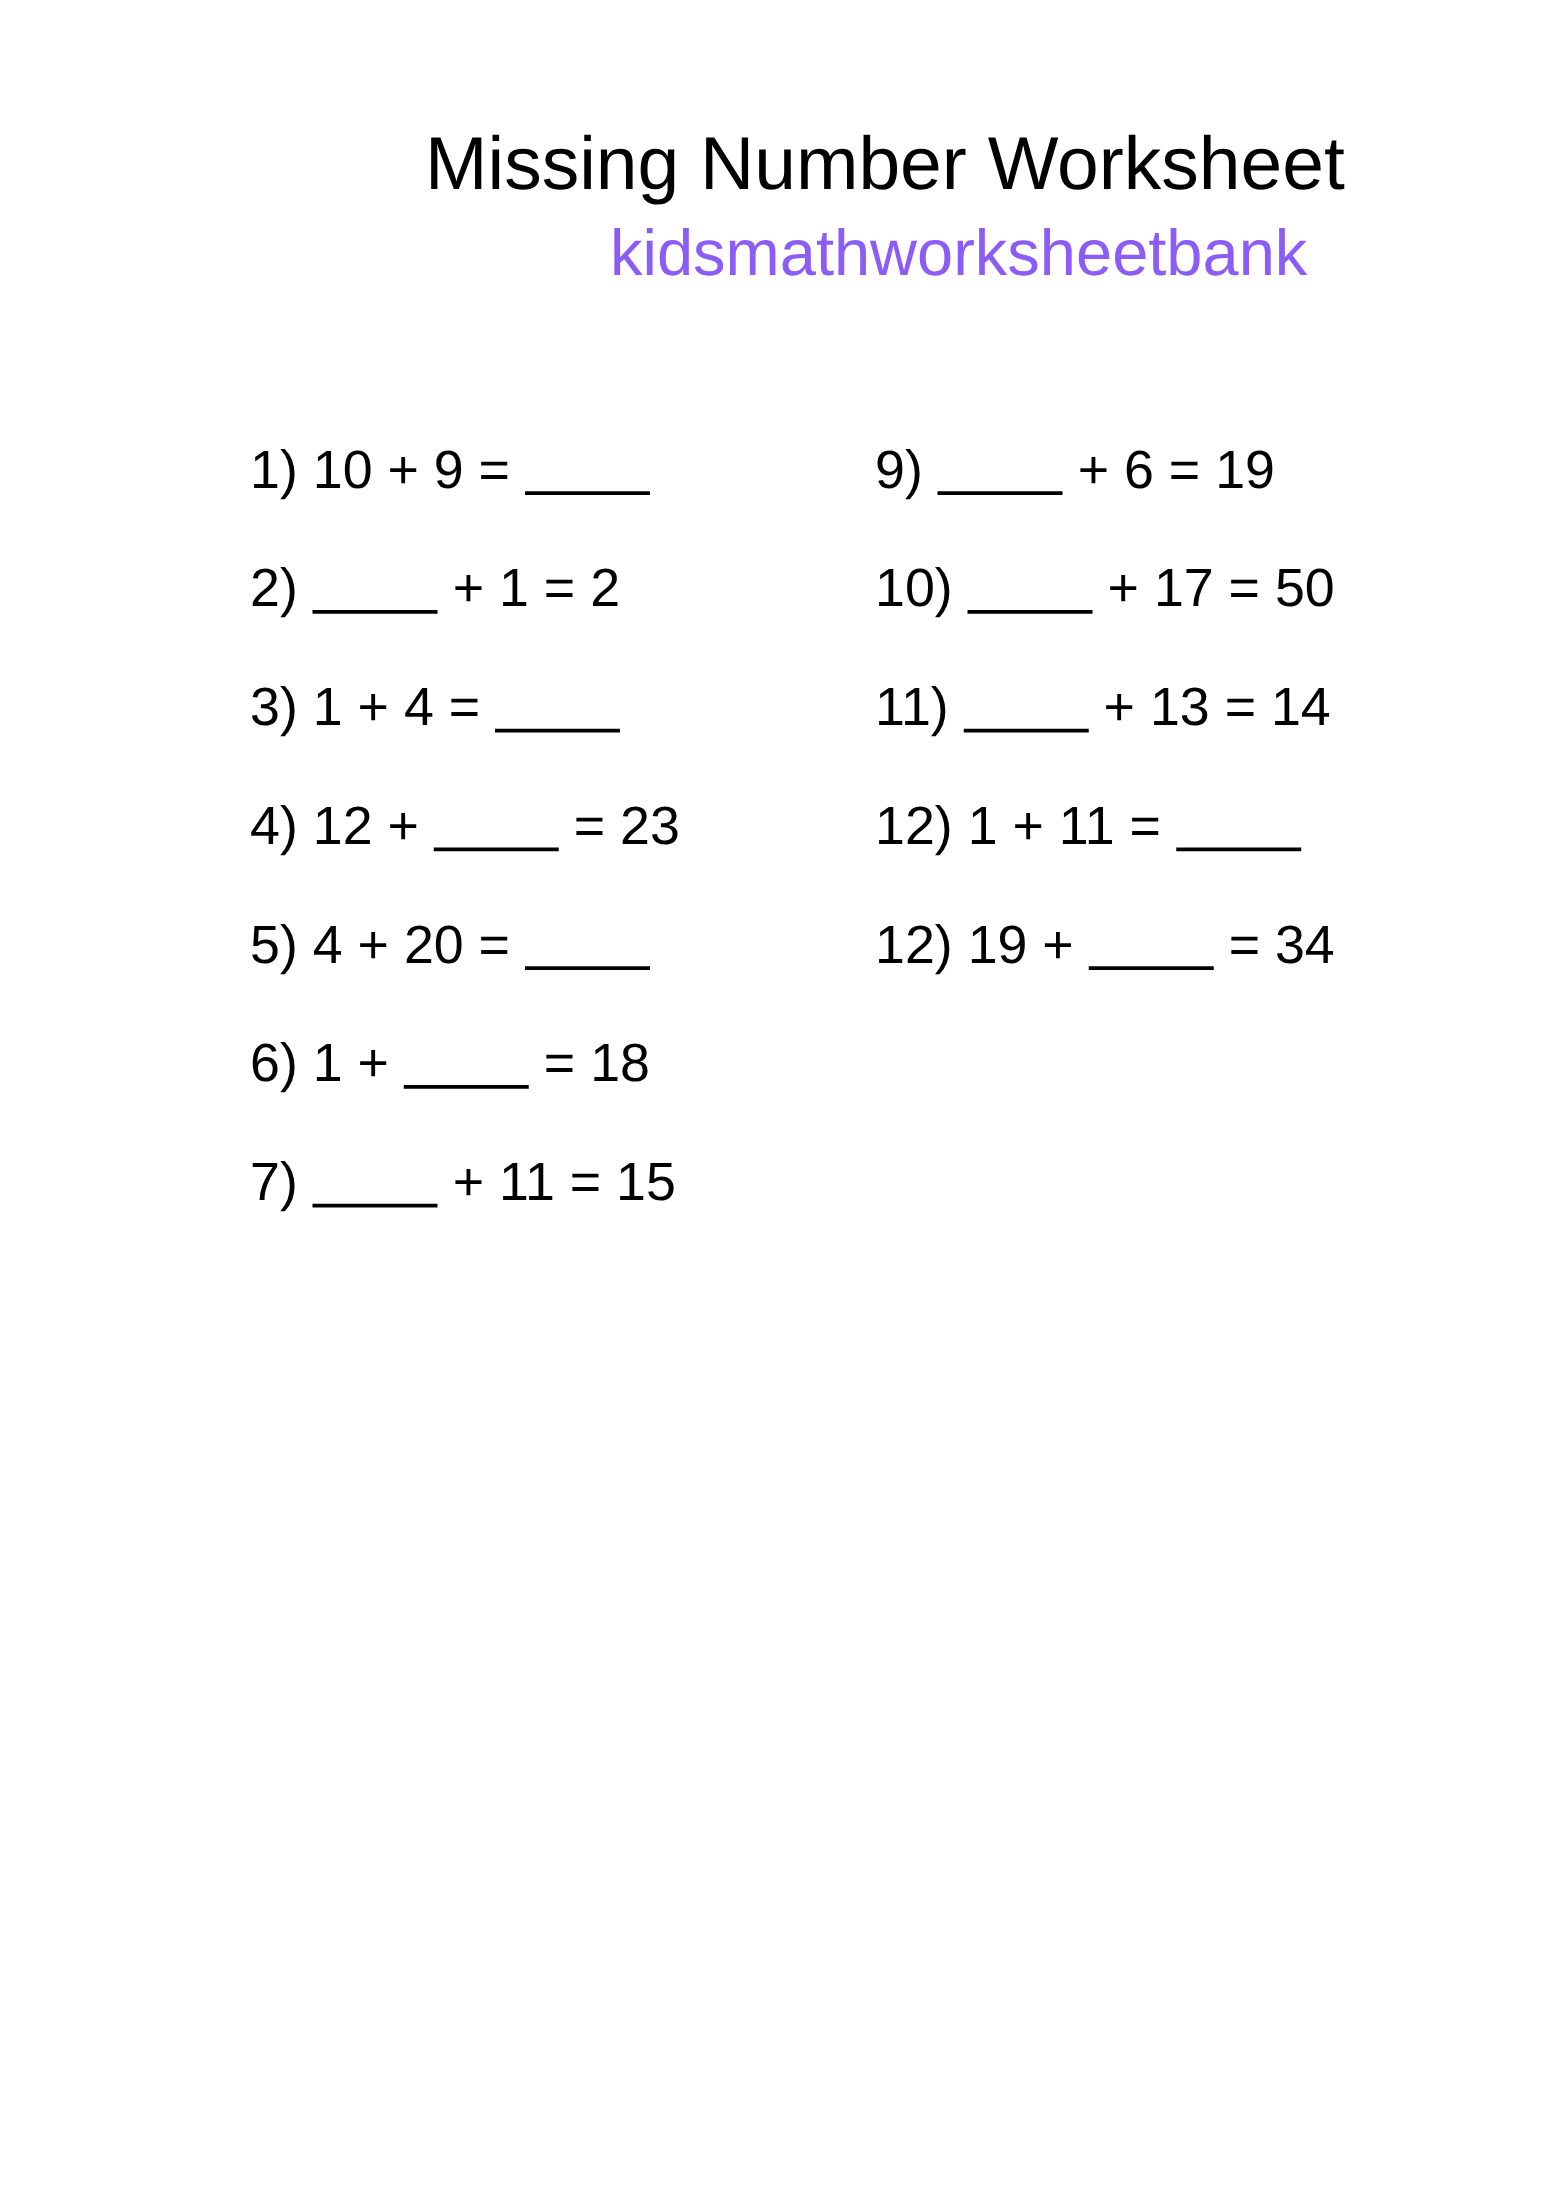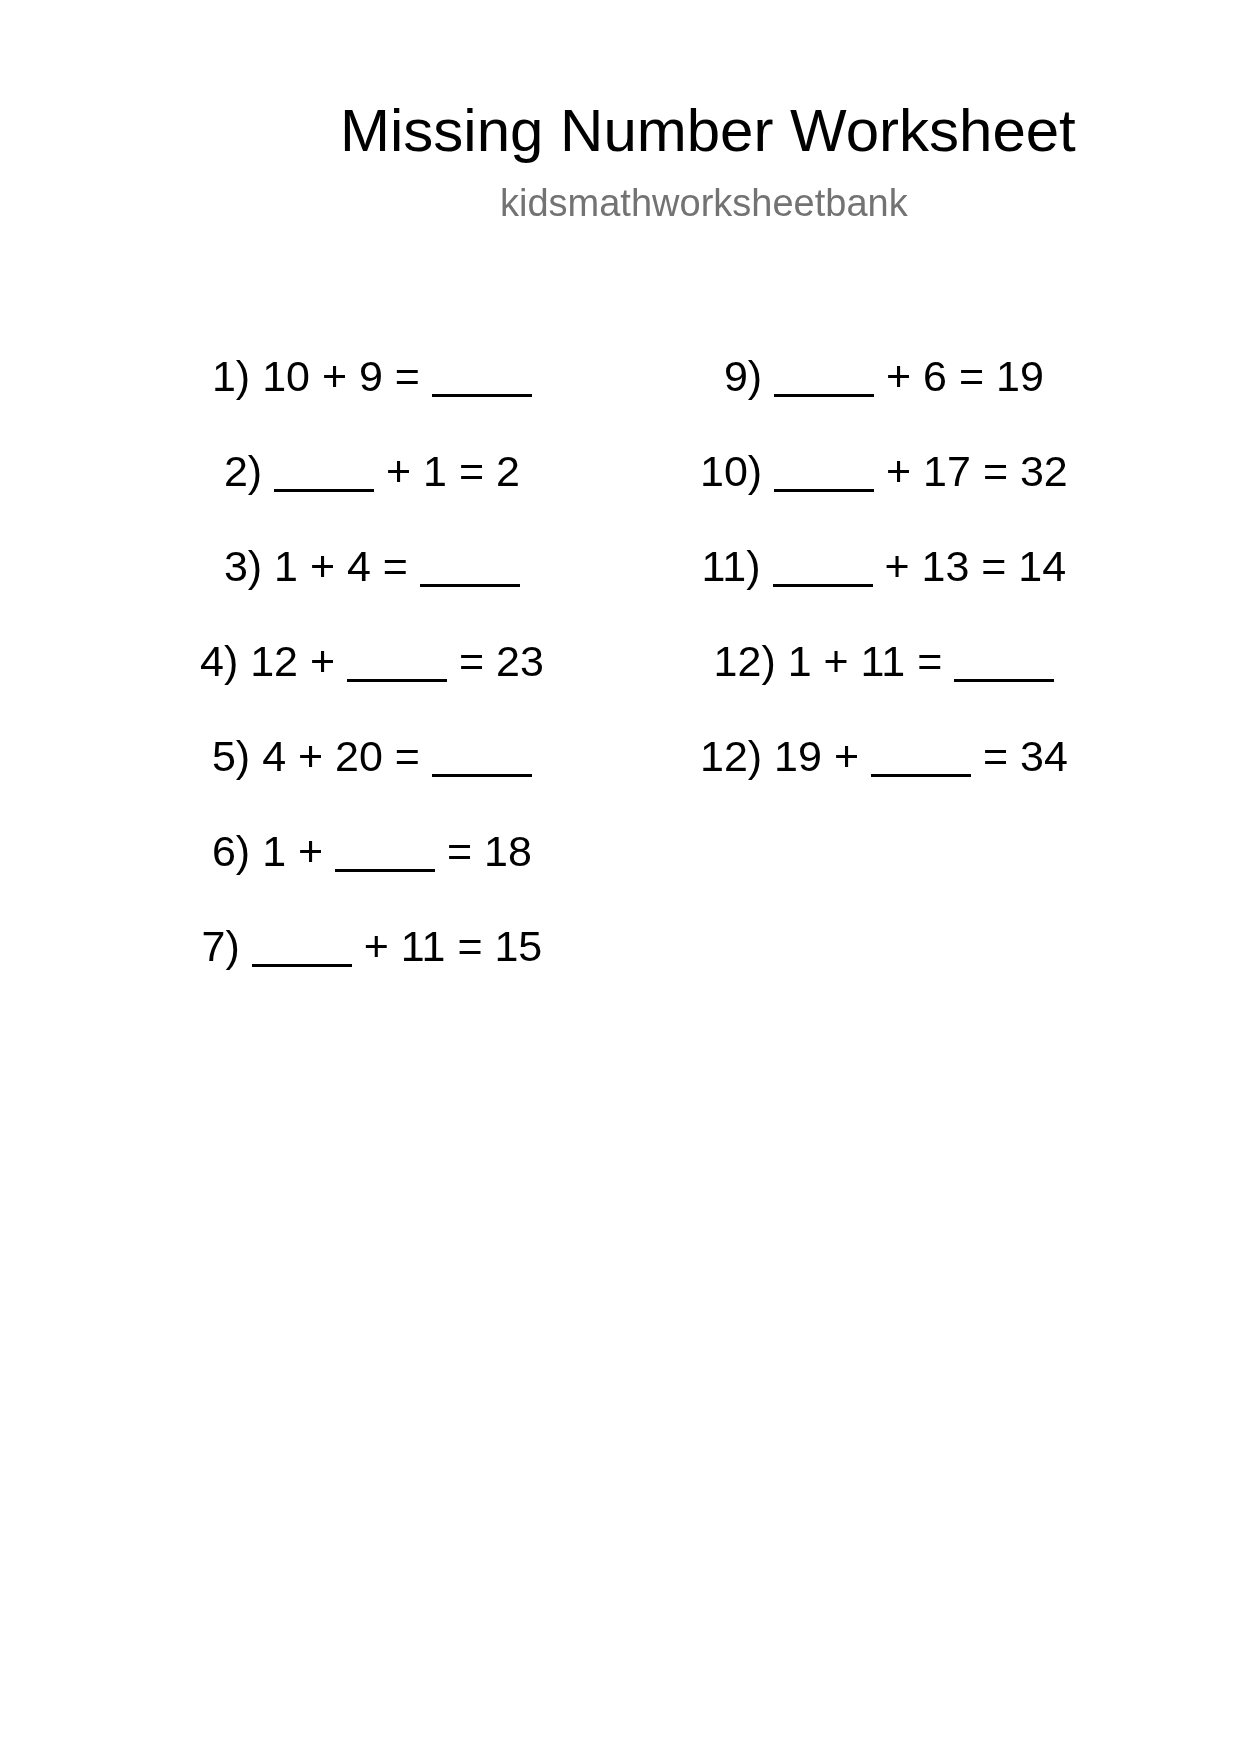--- a/index.html
+++ b/index.html
@@ -20,31 +20,30 @@
       left: 300px;
       top: 96px;
       font-size: 60px;
       line-height: 70px;
       white-space: nowrap;
       letter-spacing: 0px;
       margin-left: 40px;
     }
     .page-subtitle {
       position: absolute;
-      left: 500px;
+      left: 488px;
       top: 176px;
-      font-size: 38px;
+      font-size: 52px;
       line-height: 54px;
-      color: #737373;
+      color: #8b5cf6;
       white-space: nowrap;
     }
     .column {
       position: absolute;
       top: 350px;
-      text-align: center;
     }
     .column.left { left: 200px; }
     .column.right { left: 700px; }
     .problem {
       height: 95px;
       font-size: 43px;
       line-height: 52px;
       white-space: pre;
     }
     .blank {
@@ -67,18 +66,18 @@
     <div class="problem"><span>2)</span> <span class="blank"></span> <span>+ 1 = 2</span></div>
     <div class="problem"><span>3)</span> <span>1 + 4 =</span> <span class="blank"></span></div>
     <div class="problem"><span>4)</span> <span>12 +</span> <span class="blank"></span> <span>= 23</span></div>
     <div class="problem"><span>5)</span> <span>4 + 20 =</span> <span class="blank"></span></div>
     <div class="problem"><span>6)</span> <span>1 +</span> <span class="blank"></span> <span>= 18</span></div>
     <div class="problem"><span>7)</span> <span class="blank"></span> <span>+ 11 = 15</span></div>
   </div>
 
   <div class="column right">
     <div class="problem"><span>9)</span> <span class="blank"></span> <span>+ 6 = 19</span></div>
-    <div class="problem"><span>10)</span> <span class="blank"></span> <span>+ 17 = 32</span></div>
+    <div class="problem"><span>10)</span> <span class="blank"></span> <span>+ 17 = 50</span></div>
     <div class="problem"><span>11)</span> <span class="blank"></span> <span>+ 13 = 14</span></div>
     <div class="problem"><span>12)</span> <span>1 + 11 =</span> <span class="blank"></span></div>
     <div class="problem"><span>12)</span> <span>19 +</span> <span class="blank"></span> <span>= 34</span></div>
   </div>
 </div>
 
 </body></html>

